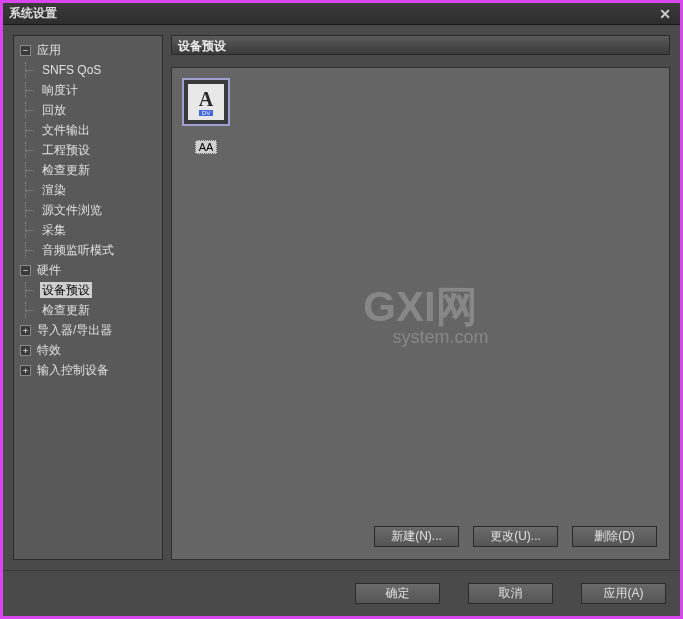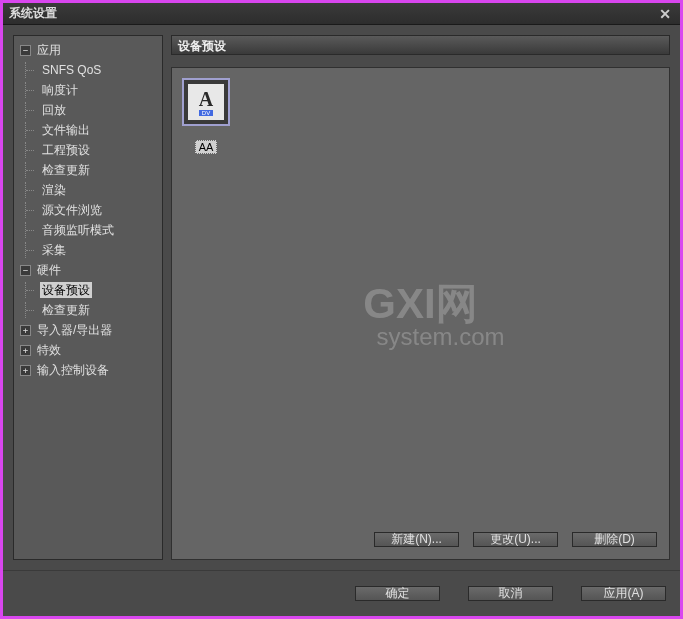--- a/index.html
+++ b/index.html
@@ -184,36 +184,36 @@
       font-size: 42px;
       font-weight: bold;
       color: rgba(200, 200, 200, 0.35);
       font-family: Arial, sans-serif;
       text-align: center;
       pointer-events: none;
       line-height: 0.9;
       margin-top: 15px;
     }
     .watermark-sub {
-      font-size: 24px;
+      font-size: 18px;
       font-weight: normal;
       letter-spacing: 0;
       display: block;
       margin-top: 4px;
       margin-left: 40px;
     }
     .preset-buttons {
       display: flex;
       justify-content: flex-end;
       gap: 14px;
       padding: 8px 2px 2px 2px;
     }
     .btn {
       min-width: 85px;
-      height: 15px;
+      height: 21px;
       background: linear-gradient(#6a6a6a, #555);
       border: 1px solid #2a2a2a;
       color: #e0e0e0;
       font-size: 12px;
       cursor: pointer;
       display: flex;
       align-items: center;
       justify-content: center;
       padding: 0 10px;
     }
@@ -270,25 +270,25 @@
       <div class="tree-node">
           <span class="tree-indent"></span>
           <span class="tree-label">渲染</span>
         </div>
       <div class="tree-node">
           <span class="tree-indent"></span>
           <span class="tree-label">源文件浏览</span>
         </div>
       <div class="tree-node">
           <span class="tree-indent"></span>
+          <span class="tree-label">采集</span>
+        </div>
+      <div class="tree-node">
+          <span class="tree-indent"></span>
           <span class="tree-label">音频监听模式</span>
-        </div>
-      <div class="tree-node">
-          <span class="tree-indent"></span>
-          <span class="tree-label">采集</span>
         </div>
 
       <div class="tree-node">
         <span class="tree-toggle">−</span>
         <span class="tree-label">硬件</span>
       </div>
       <div class="tree-node">
           <span class="tree-indent"></span>
           <span class="tree-label selected">设备预设</span>
         </div>

